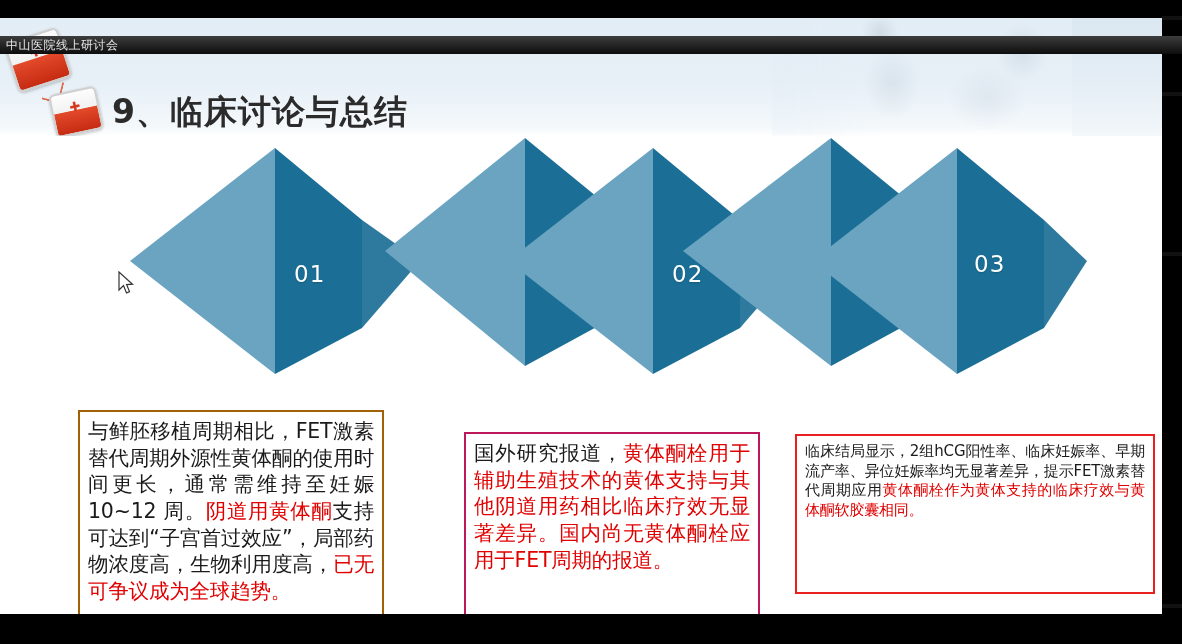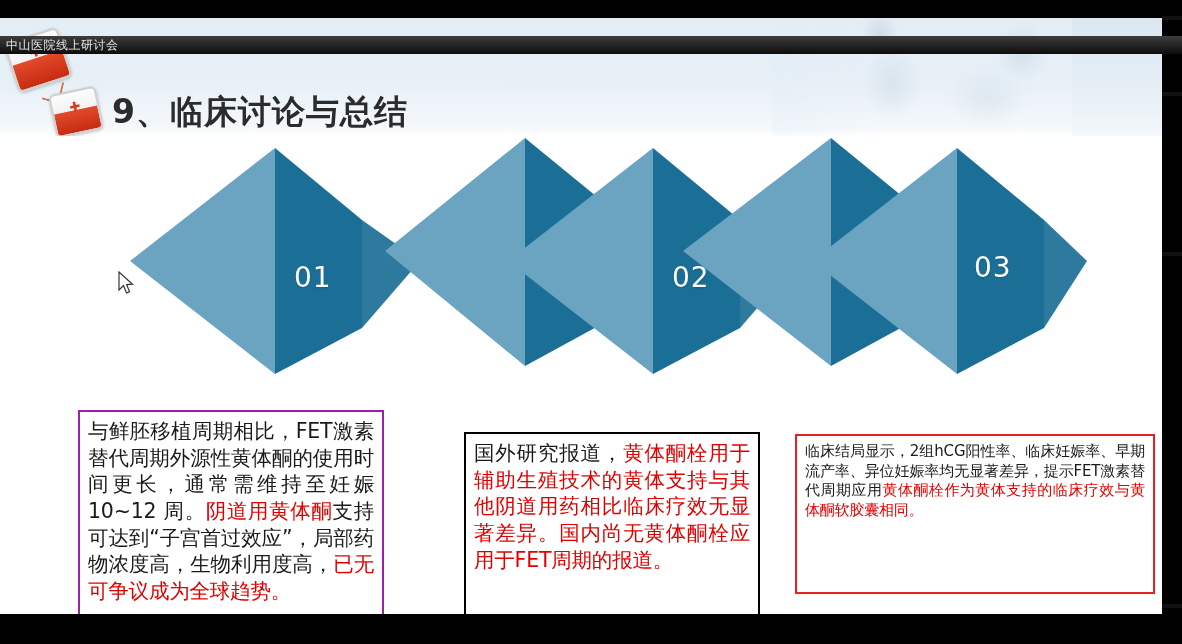--- a/index.html
+++ b/index.html
@@ -83,34 +83,34 @@
     position:absolute; left:112px; top:72px;
     font-size:33px; font-weight:700; color:#2b2b2b;
     letter-spacing:1px; white-space:nowrap;
   }
 
   
   .diamond-row{ position:absolute; left:0; top:118px; width:1162px; height:270px; }
   .dia{ position:absolute; top:0; width:280px; height:250px; }
   .dia svg{ display:block; }
   .dia .num{
-    position:absolute; color:#ffffff; font-size:28px; font-weight:400;
+    position:absolute; color:#ffffff; font-size:23px; font-weight:400;
     letter-spacing:1px; text-shadow:0 1px 2px rgba(0,0,0,.18);
   }
 
   
   .box{
     position:absolute; background:#ffffff;
     padding:6px 8px 4px 8px;
     font-size:20.5px; line-height:1.30; color:#1a1a1a;
     letter-spacing:-.2px; text-align:justify;
   }
   .box .r{ color:#e00000; }
-  #box1{ left:78px; top:392px; width:306px; height:214px; border:2px solid #a21caf; }
-  #box2{ left:464px; top:414px; width:296px; height:192px; border:2px solid #000000; }
+  #box1{ left:78px; top:392px; width:306px; height:214px; border:2px solid #a16207; }
+  #box2{ left:464px; top:414px; width:296px; height:192px; border:2px solid #be185d; }
   #box3{ left:795px; top:416px; width:360px; height:160px; border:2px solid #e92020; }
   #box1 .txt,#box2 .txt,#box3 .txt{ display:block; }
   #box3{ font-size:15px; }
 
   
   .cursor{ position:absolute; left:118px; top:253px; z-index:30; }
 </style>
 </head>
 <body>
 

